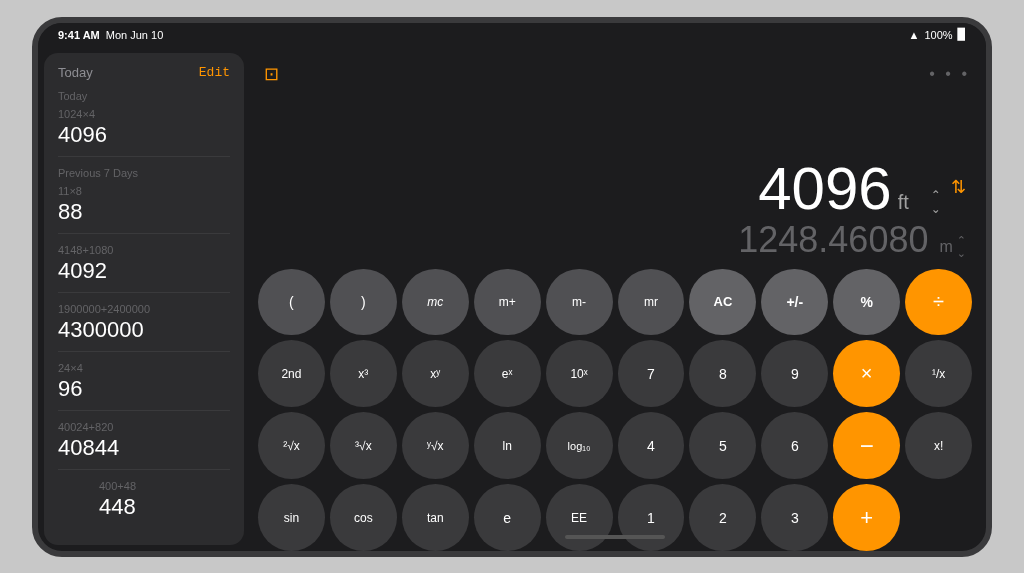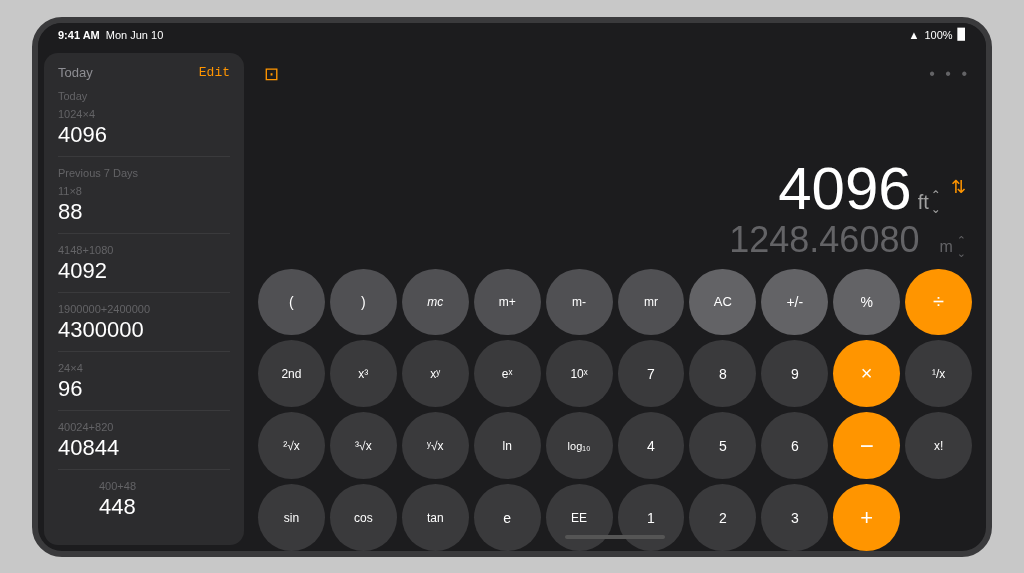--- a/index.html
+++ b/index.html
@@ -152,36 +152,36 @@
       font-size: 60px;
       color: white;
       font-weight: 200;
       line-height: 1;
     }
     .primary-unit {
       font-size: 20px;
       color: #a0a0a0;
       display: flex;
       align-items: center;
-      gap: 0;
+      gap: 20px;
     }
     .unit-arrows {
       font-size: 14px;
       color: #a0a0a0;
     }
     .convert-toggle {
       color: #ff9500;
       font-size: 18px;
       margin-bottom: 4px;
       margin-left: 8px;
     }
     .secondary-display {
       display: flex;
       align-items: baseline;
-      gap: 20px;
+      gap: 11px;
     }
     .secondary-number {
       font-size: 36px;
       color: #636366;
       font-weight: 200;
     }
     .secondary-unit {
       font-size: 16px;
       color: #636366;
       display: flex;
@@ -207,21 +207,21 @@
       align-items: center;
       justify-content: center;
       aspect-ratio: 1;
       width: 100%;
       color: white;
       transition: opacity 0.1s;
     }
     .btn-dark { background: #3a3a3c; }
     .btn-medium { background: #505053; }
     .btn-orange { background: #ff9500; }
-    .btn-light { background: #636366; }
+    .btn-light { background: #636366; font-weight: bold; }
   </style>
 </head>
 <body>
 
 <div class="ipad-frame">
 
   <div class="status-bar">
     <div style="display:flex;gap:6px;align-items:center;">
       <span class="status-time">9:41 AM</span>
       <span class="status-date">Mon Jun 10</span>

